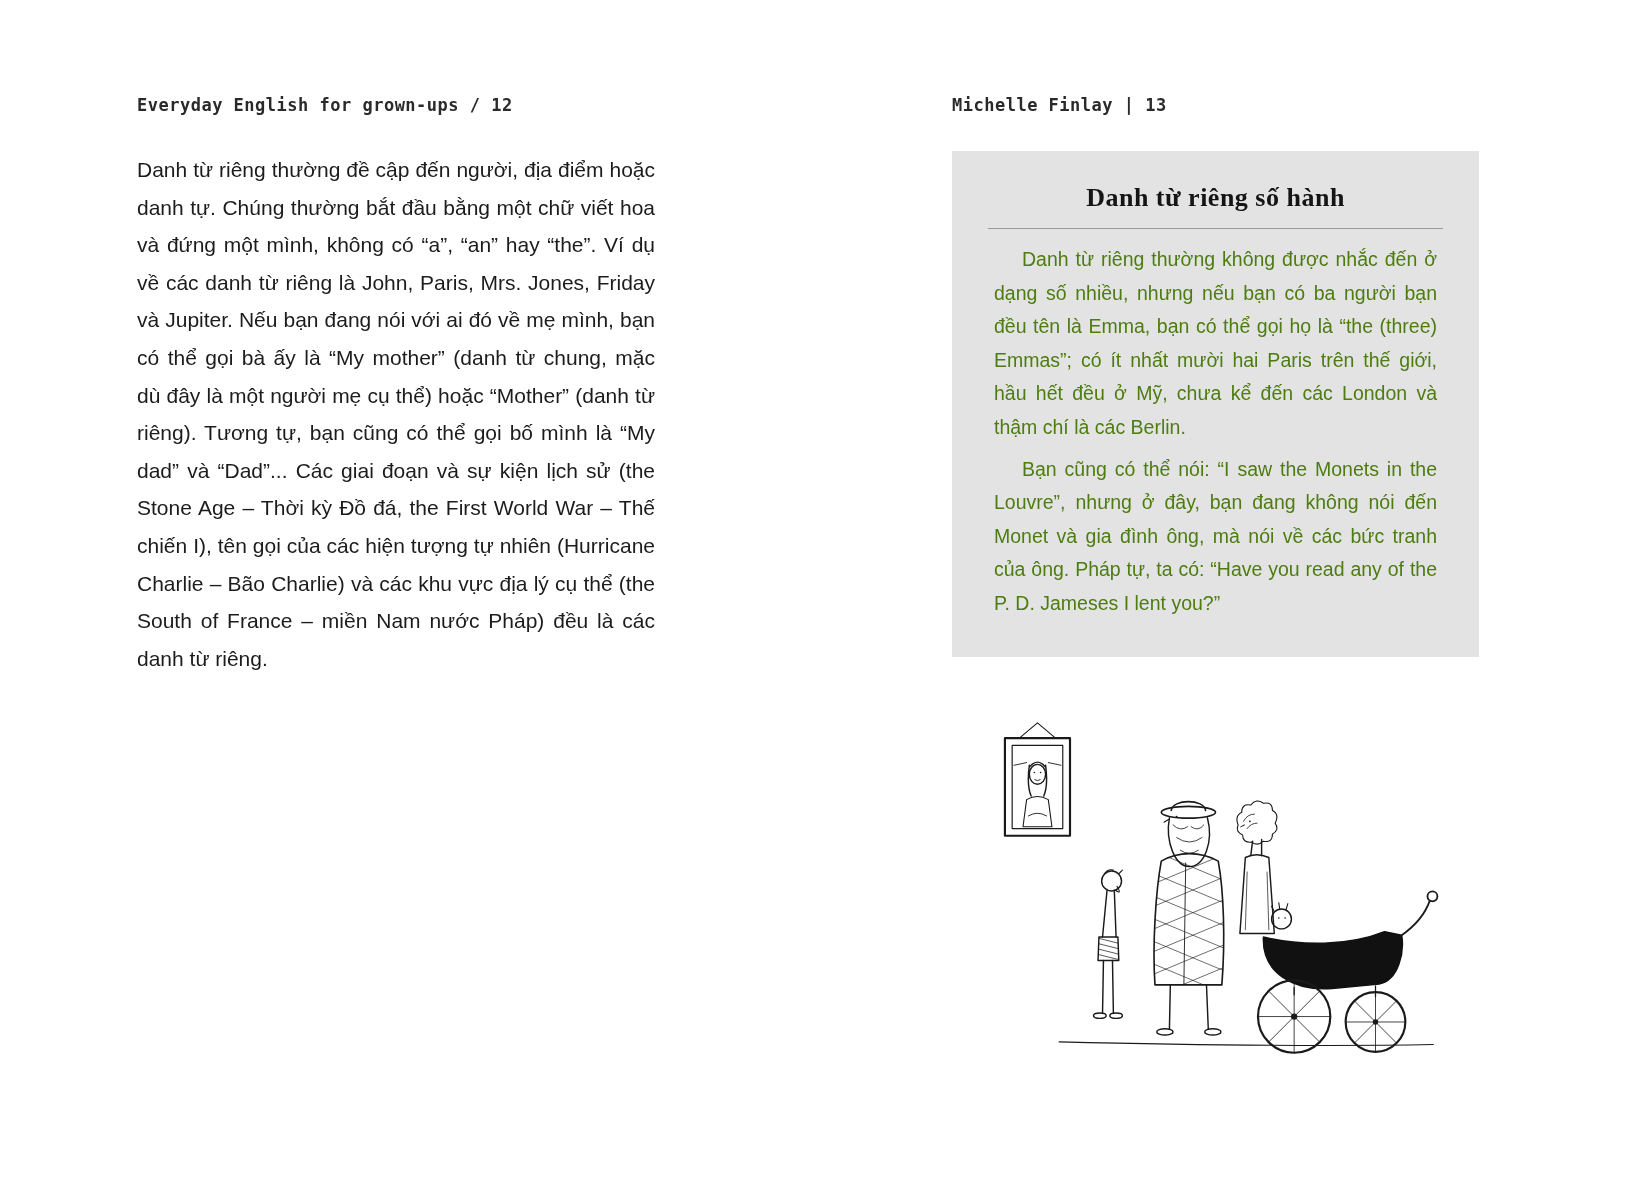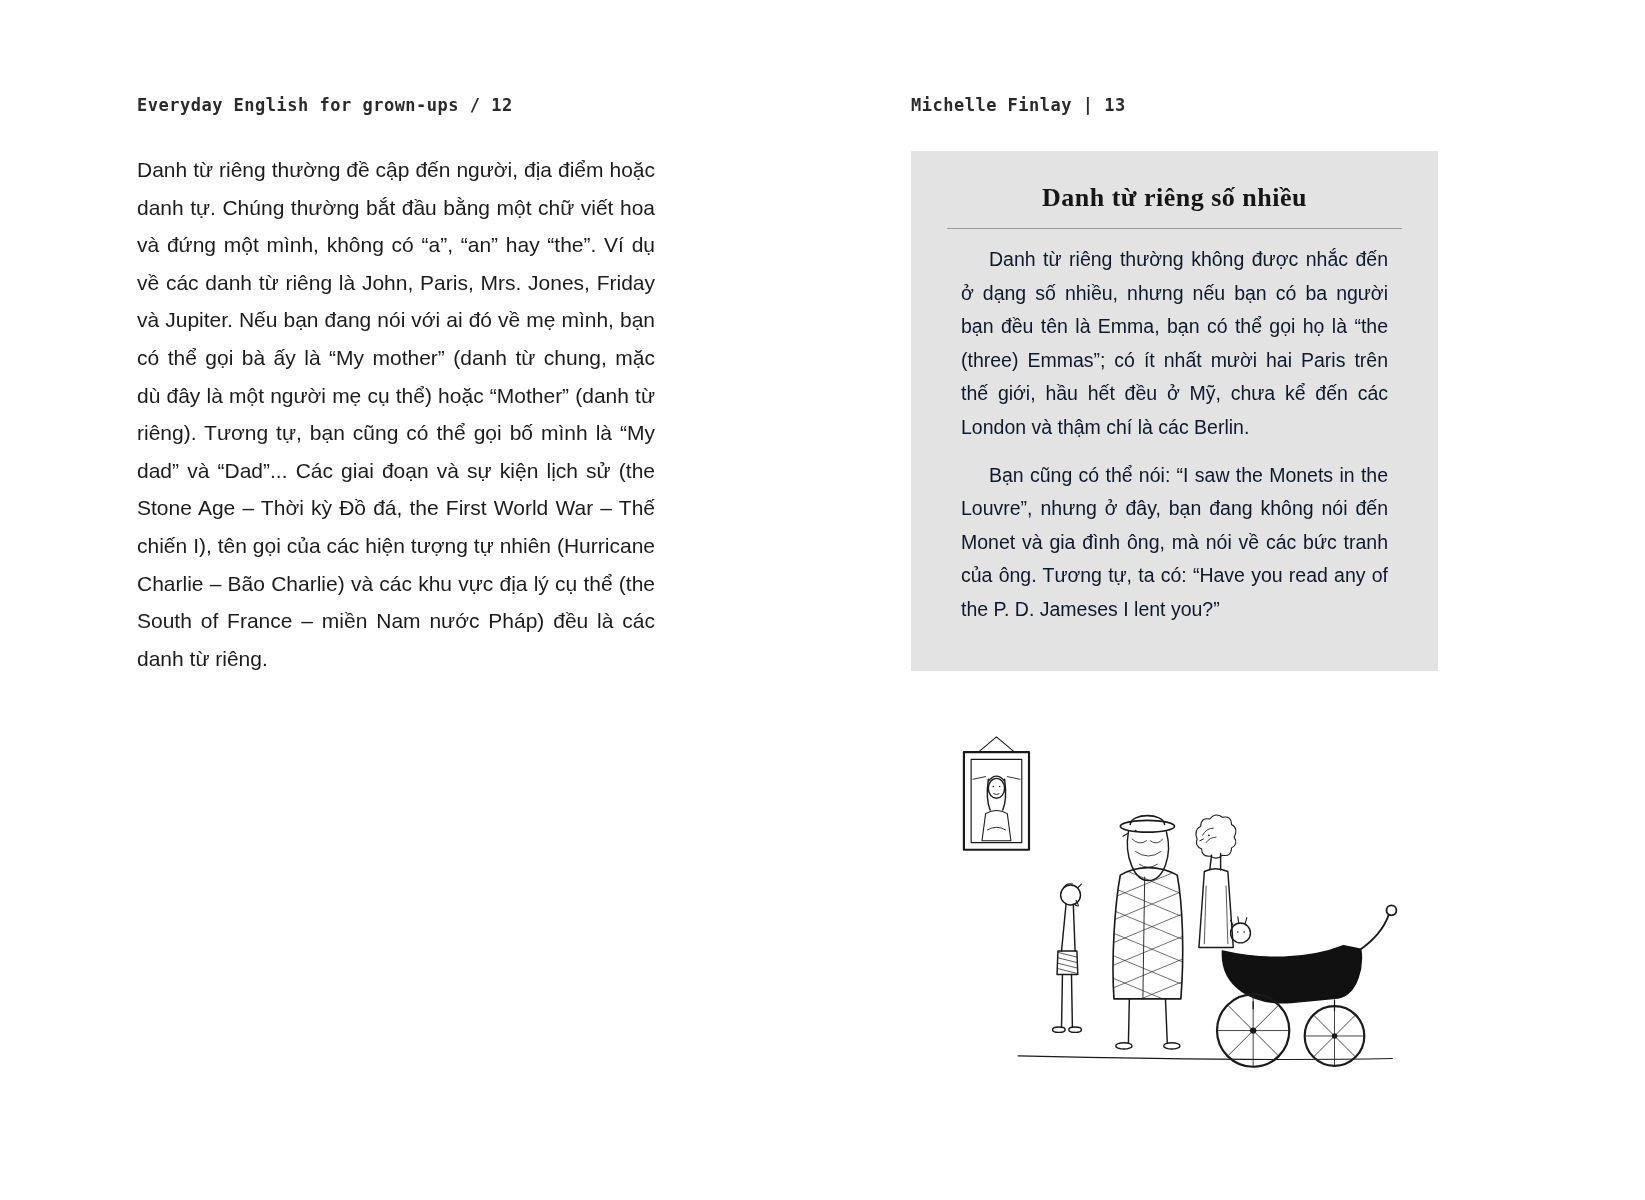--- a/index.html
+++ b/index.html
@@ -3,21 +3,21 @@
 <meta charset="utf-8">
 <style>
   html, body { margin:0; padding:0; }
   body {
     width:1645px; height:1200px; background:#ffffff; position:relative;
     font-family:"Liberation Sans", sans-serif; color:#1c1c1c;
     -webkit-font-smoothing:antialiased;
   }
   .page { position:absolute; top:95px; }
   .page-left  { left:137px; width:518px; }
-  .page-right { left:911px; width:527px; }
+  .page-right { left:952px; width:527px; }
 
   .running-head {
     font-family:"DejaVu Sans Mono", monospace;
     font-weight:bold; font-size:17px; letter-spacing:0.5px;
     color:#2a2a2a; margin:0 0 36px 0;
   }
 
   .body-text p {
     font-size:21px; line-height:37.6px; text-align:justify;
     margin:0; color:#1c1c1c;
@@ -31,45 +31,45 @@
   .box-title {
     font-family:"Liberation Serif", serif; font-weight:bold;
     font-size:26px; letter-spacing:0.5px; text-align:center;
     color:#151515; margin:8px 0 0 0;
   }
   .box-rule {
     border:none; border-top:1px solid #9a9a9a; margin:15px 0 14px 0;
   }
   .gray-box p {
     font-size:19.5px; line-height:33.6px; text-align:justify;
-    text-indent:28px; margin:14px; color:#0f172a;
+    text-indent:28px; margin:6px; color:#4d7c0f;
   }
   .gray-box p + p { margin-top:8px; }
 
   .illustration-wrap { margin:36px 0 0 24px; width:470px; }
   .illustration-wrap svg { display:block; }
 </style>
 </head>
 <body>
 
 <div class="page page-left">
   <div class="running-head">Everyday English for grown-ups / 12</div>
   <div class="body-text">
     <p>Danh từ riêng thường đề cập đến người, địa điểm hoặc danh tự. Chúng thường bắt đầu bằng một chữ viết hoa và đứng một mình, không có “a”, “an” hay “the”. Ví dụ về các danh từ riêng là John, Paris, Mrs. Jones, Friday và Jupiter. Nếu bạn đang nói với ai đó về mẹ mình, bạn có thể gọi bà ấy là “My mother” (danh từ chung, mặc dù đây là một người mẹ cụ thể) hoặc “Mother” (danh từ riêng). Tương tự, bạn cũng có thể gọi bố mình là “My dad” và “Dad”... Các giai đoạn và sự kiện lịch sử (the Stone Age – Thời kỳ Đồ đá, the First World War – Thế chiến I), tên gọi của các hiện tượng tự nhiên (Hurricane Charlie – Bão Charlie) và các khu vực địa lý cụ thể (the South of France – miền Nam nước Pháp) đều là các danh từ riêng.</p>
   </div>
 </div>
 
 <div class="page page-right">
   <div class="running-head">Michelle Finlay | 13</div>
 
   <div class="gray-box">
-    <div class="box-title">Danh từ riêng số nhiều</div>
+    <div class="box-title">Danh từ riêng số hành</div>
     <hr class="box-rule">
     <p>Danh từ riêng thường không được nhắc đến ở dạng số nhiều, nhưng nếu bạn có ba người bạn đều tên là Emma, bạn có thể gọi họ là “the (three) Emmas”; có ít nhất mười hai Paris trên thế giới, hầu hết đều ở Mỹ, chưa kể đến các London và thậm chí là các Berlin.</p>
-    <p>Bạn cũng có thể nói: “I saw the Monets in the Louvre”, nhưng ở đây, bạn đang không nói đến Monet và gia đình ông, mà nói về các bức tranh của ông. Tương tự, ta có: “Have you read any of the P. D. Jameses I lent you?”</p>
+    <p>Bạn cũng có thể nói: “I saw the Monets in the Louvre”, nhưng ở đây, bạn đang không nói đến Monet và gia đình ông, mà nói về các bức tranh của ông. Pháp tự, ta có: “Have you read any of the P. D. Jameses I lent you?”</p>
   </div>
 
   <div class="illustration-wrap">
     <svg width="470" height="385" viewBox="0 0 520 390" xmlns="http://www.w3.org/2000/svg" stroke="#1a1a1a" stroke-width="1.6" fill="none" stroke-linecap="round" stroke-linejoin="round">
       <defs>
         <clipPath id="coatClip">
           <path d="M205,168 C199,200 195,260 198,305 L272,305 C276,255 274,200 268,168 C248,157 224,157 205,168 Z"></path>
         </clipPath>
         <clipPath id="shortsClip">
           <path d="M136,252 L157,252 L158,278 L135,278 Z"></path>

